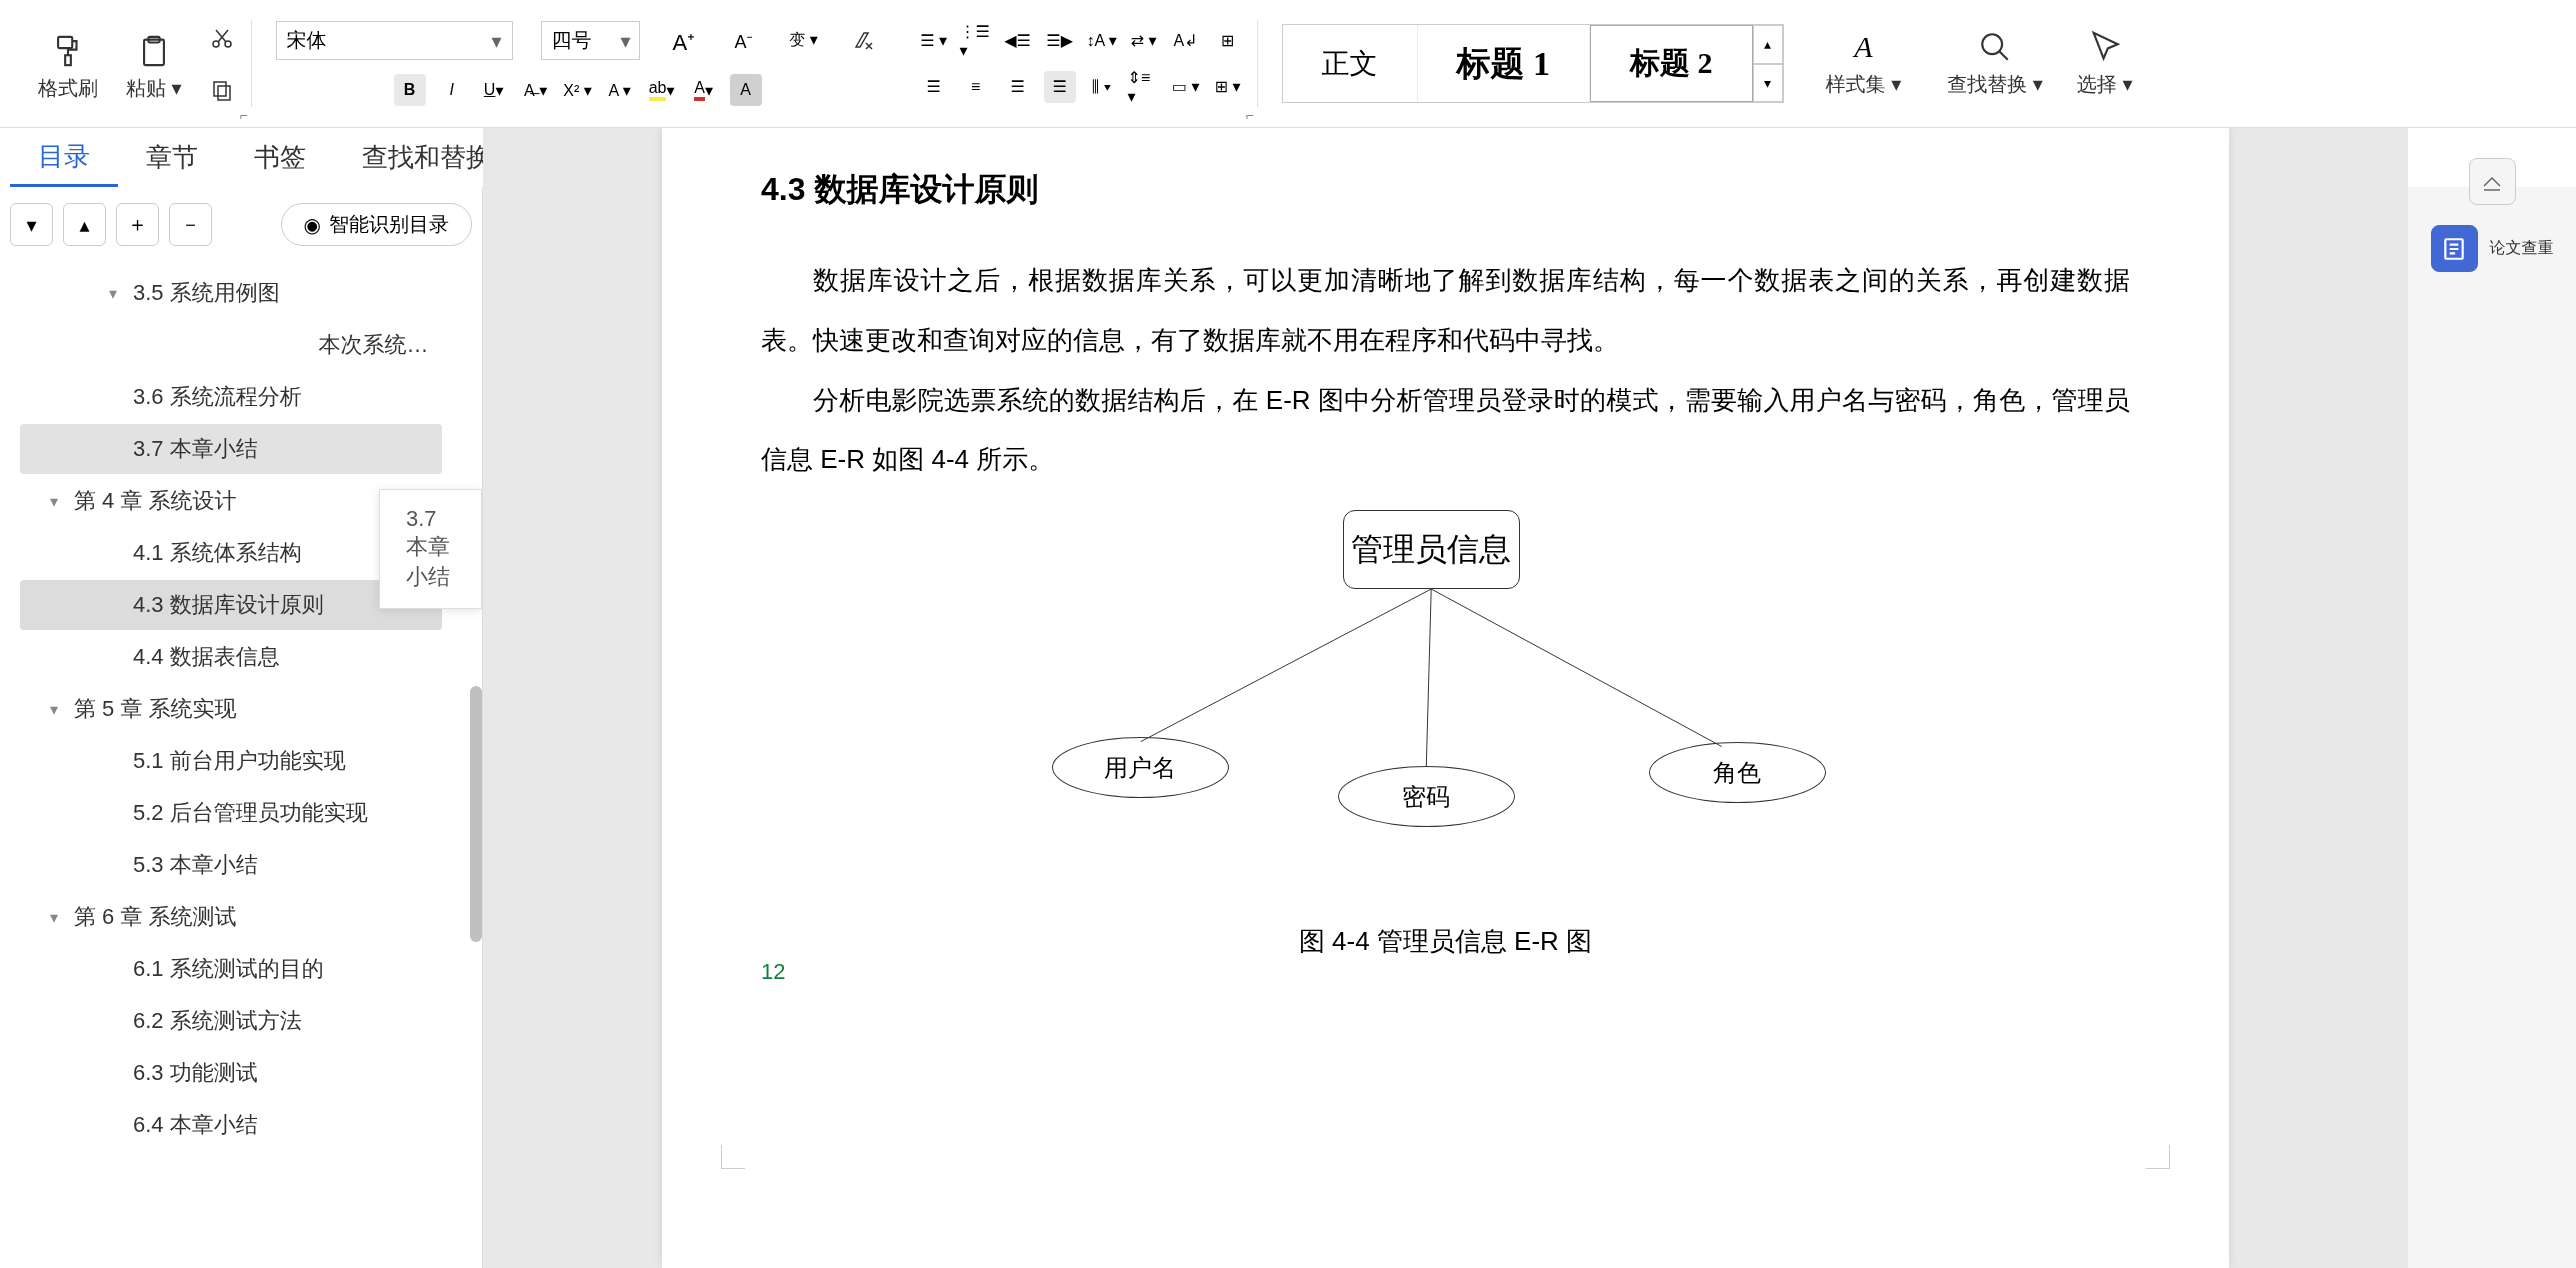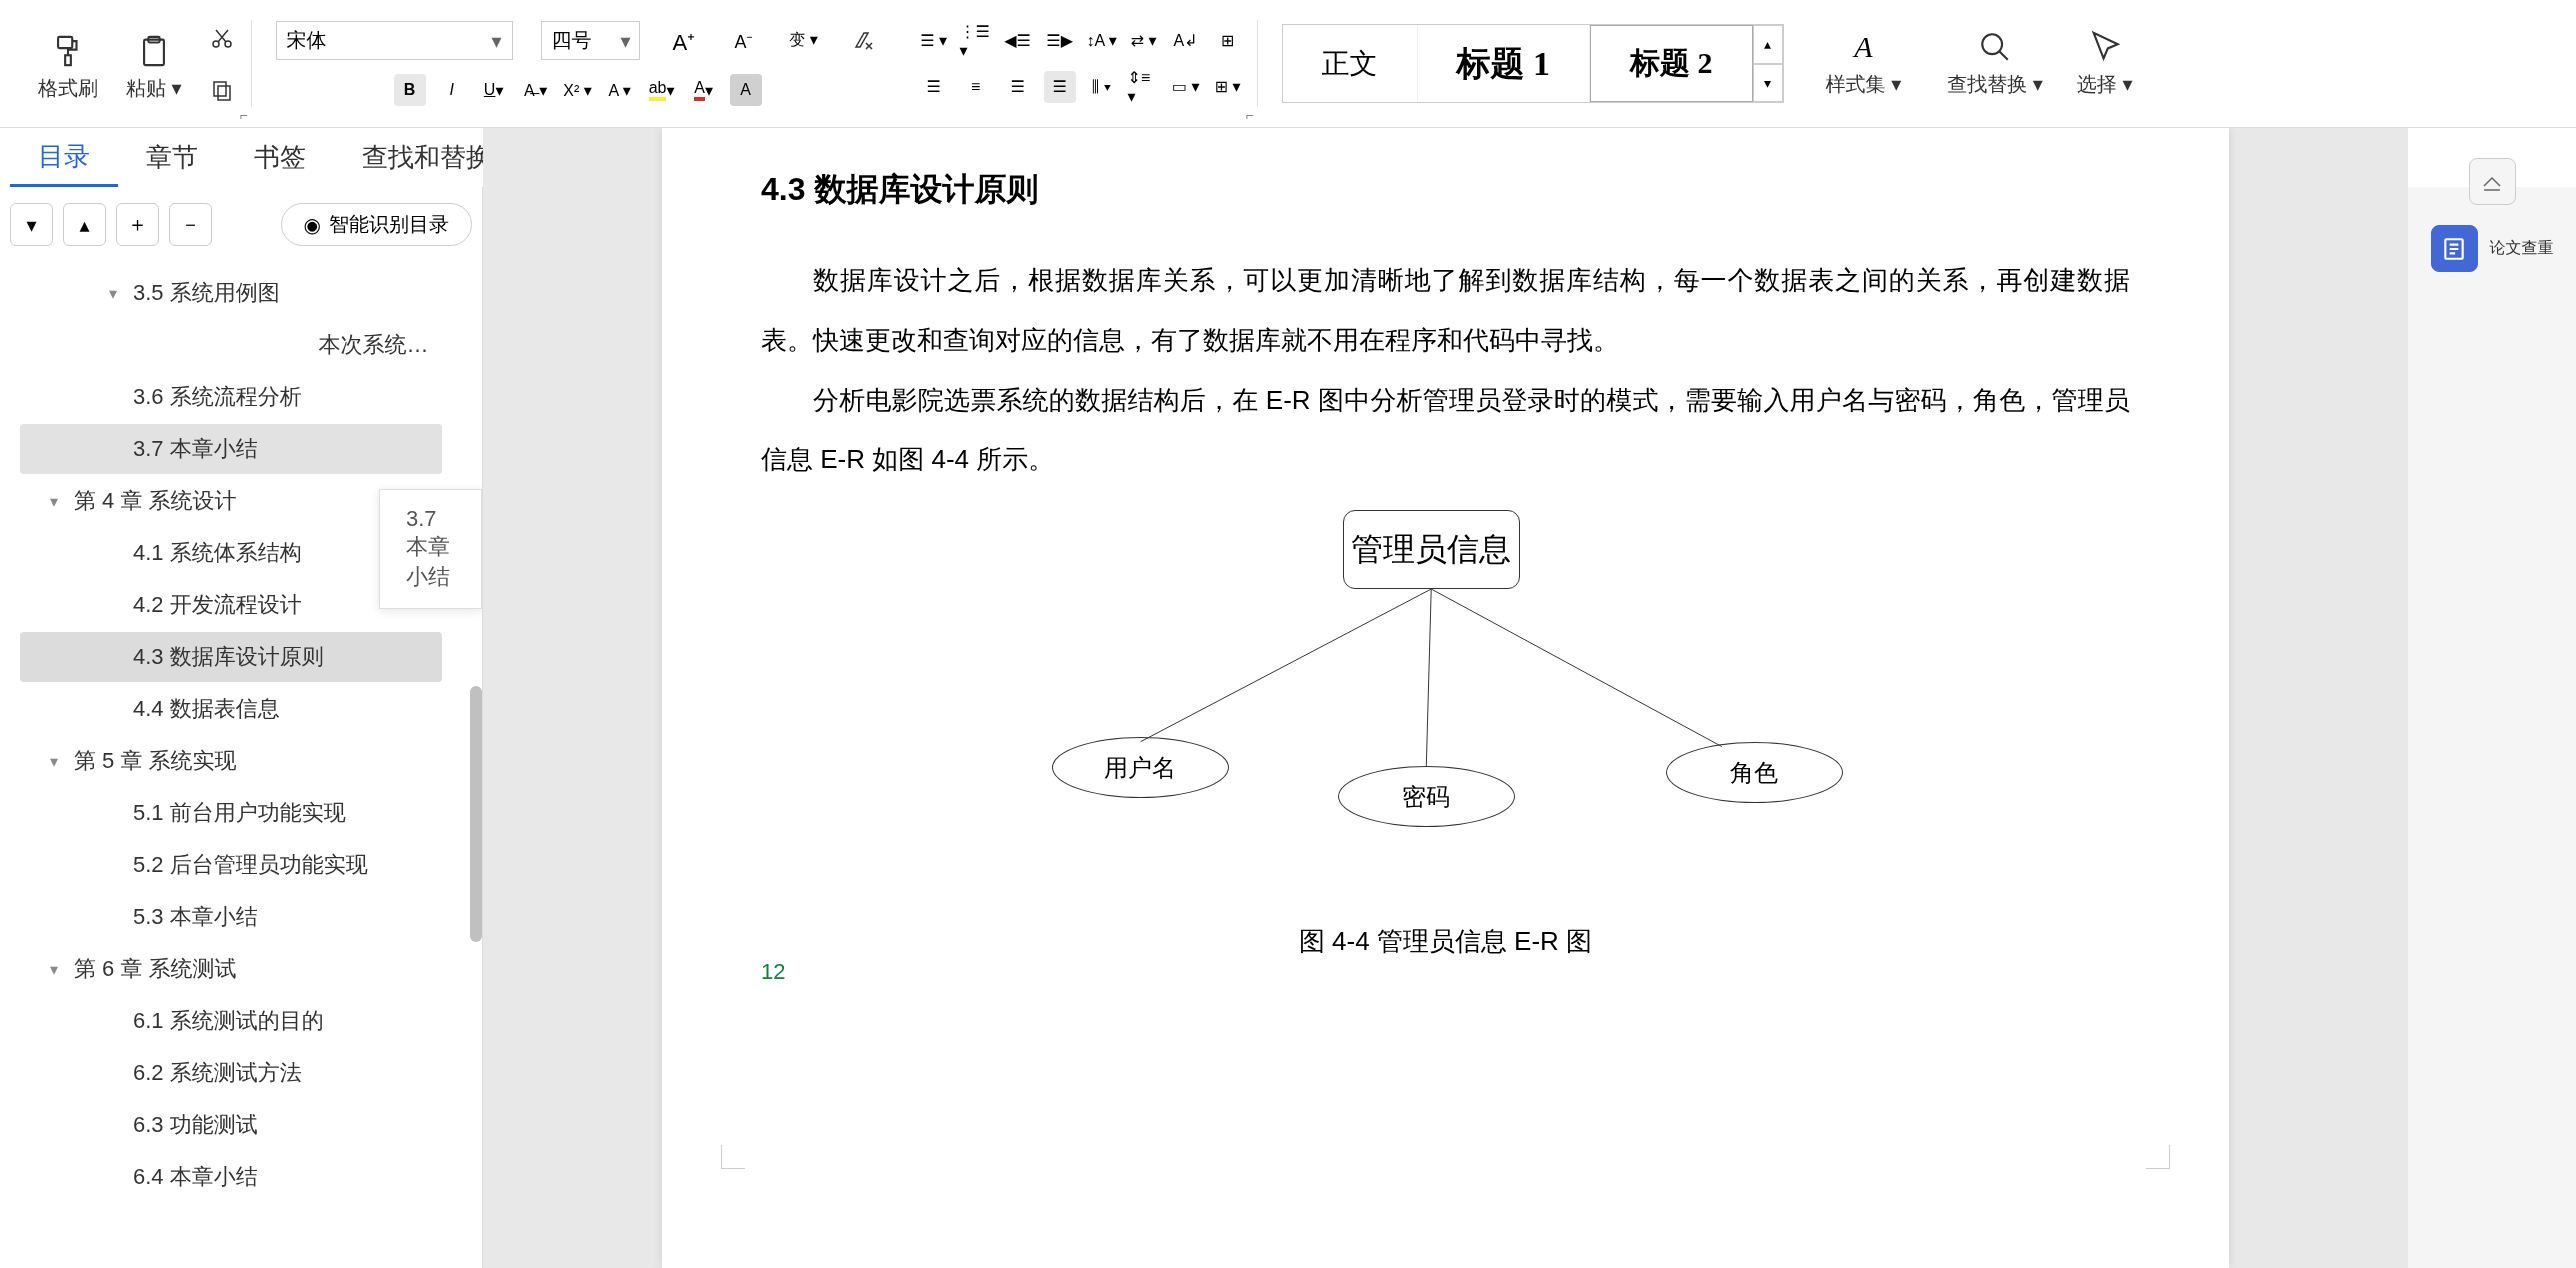--- a/index.html
+++ b/index.html
@@ -54,21 +54,21 @@
 .doc-area { position: absolute; left: 483px; top: 128px; right: 168px; bottom: 0; background: #e8e8e8; display: flex; justify-content: center; overflow: hidden; }
 .page { width: 1567px; background: #fff; padding: 30px 99px 59px 99px; font-family: "SimSun", serif; position: relative; box-shadow: 0 0 10px rgba(0,0,0,0.1); }
 .section-title { font-size: 32px; font-weight: bold; margin: 10px 0 39px 0; }
 .body-text { font-size: 26px; line-height: 2.3; text-align: justify; }
 .body-text p { text-indent: 2em; }
 .er-diagram { margin: 20px auto; width: 788px; height: 355px; position: relative; }
 .er-rect { position: absolute; left: 291px; top: 0; width: 177px; height: 79px; border: 1px solid #333; border-radius: 12px; display: flex; align-items: center; justify-content: center; text-align: center; font-size: 32px; }
 .er-ellipse { position: absolute; width: 177px; height: 61px; border: 1px solid #333; border-radius: 50%; display: flex; align-items: center; justify-content: center; font-size: 24px; }
 .er-e1 { left: 0; top: 227px; }
 .er-e2 { left: 286px; top: 256px; }
-.er-e3 { left: 614px; top: 232px; }
+.er-e3 { left: 597px; top: 232px; }
 .figure-caption { text-align: center; font-size: 26px; margin-top: 59px; }
 .page-num { text-align: left; font-size: 22px; color: #15803d; }
 .page-corner { position: absolute; width: 24px; height: 24px; border: 1px solid #ccc; }
 .page-corner.bl { left: 59px; bottom: 99px; border-right: none; border-top: none; }
 .page-corner.br { right: 59px; bottom: 99px; border-left: none; border-top: none; }
 
 
 .right-rail { position: absolute; right: 0; top: 138px; width: 168px; display: flex; flex-direction: column; align-items: center; gap: 20px; padding-top: 20px; }
 .rail-btn { width: 47px; height: 47px; border: 1px solid #ccc; border-radius: 8px; display: flex; align-items: center; justify-content: center; background: #f5f5f5; cursor: pointer; }
 .rail-btn.primary { background: #4268d6; border-color: #4268d6; color: #fff; }
@@ -255,24 +255,20 @@
         <span class="txt">3.7   本章小结</span>
       </div>
       <div class="toc-item level-0">
         <span class="caret">▾</span>
         <span class="txt">第 4 章   系统设计</span>
       </div>
       <div class="toc-item level-1">
         <span class="caret"></span>
         <span class="txt">4.1   系统体系结构</span>
       </div>
-      <div class="toc-item level-1">
-        <span class="caret"></span>
-        <span class="txt">4.2   开发流程设计</span>
-      </div>
       <div class="toc-item level-1 active">
         <span class="caret"></span>
         <span class="txt">4.3   数据库设计原则</span>
       </div>
       <div class="toc-item level-1">
         <span class="caret"></span>
         <span class="txt">4.4   数据表信息</span>
       </div>
       <div class="toc-item level-0">
         <span class="caret">▾</span>

